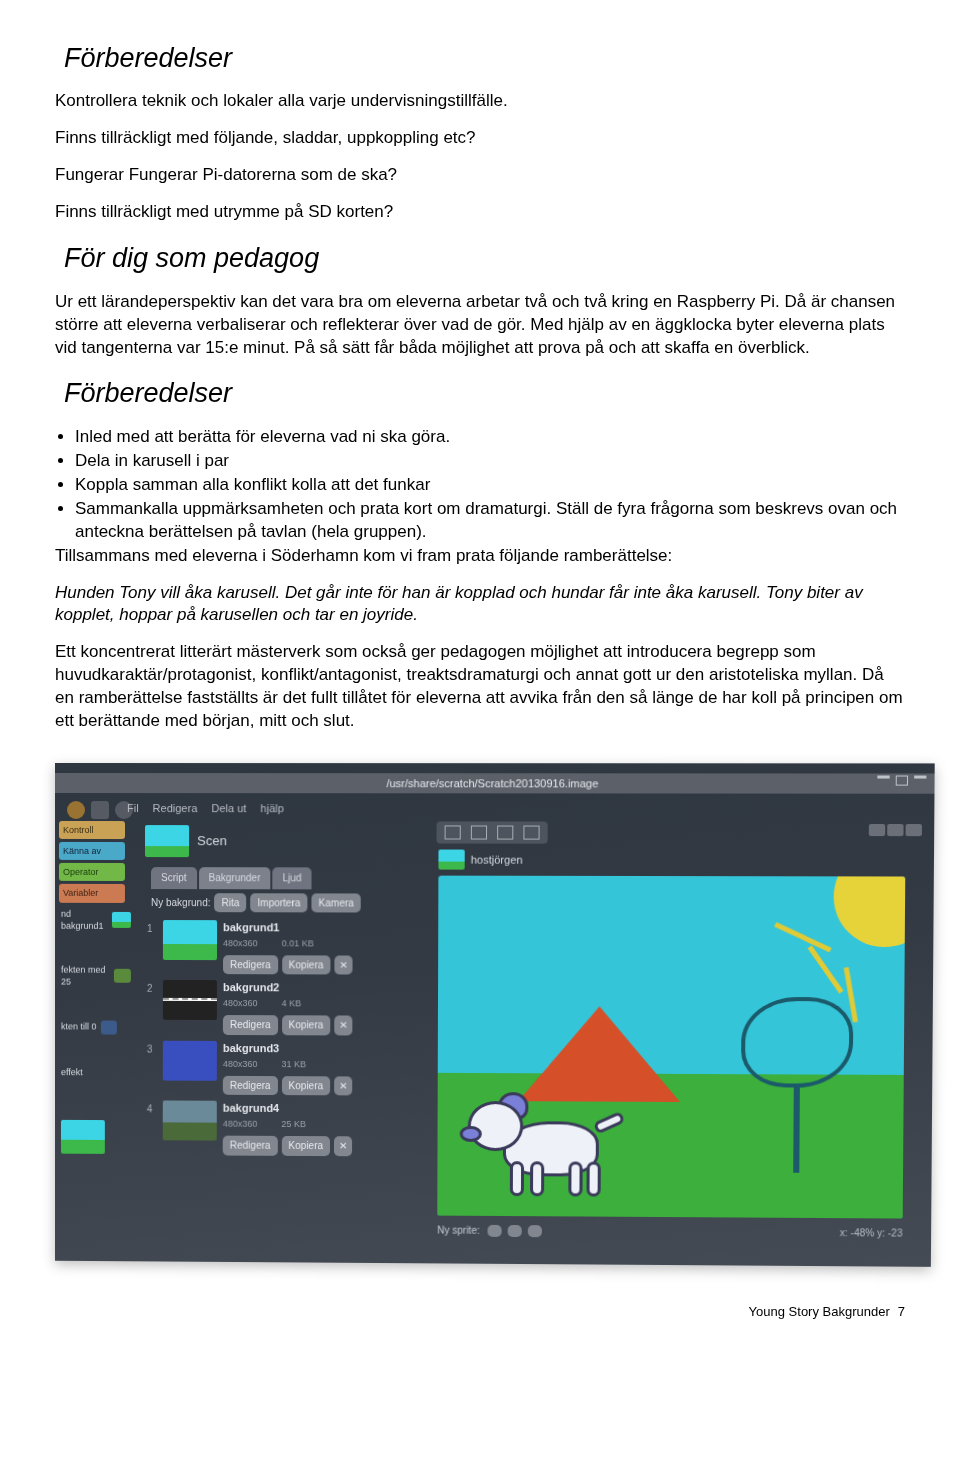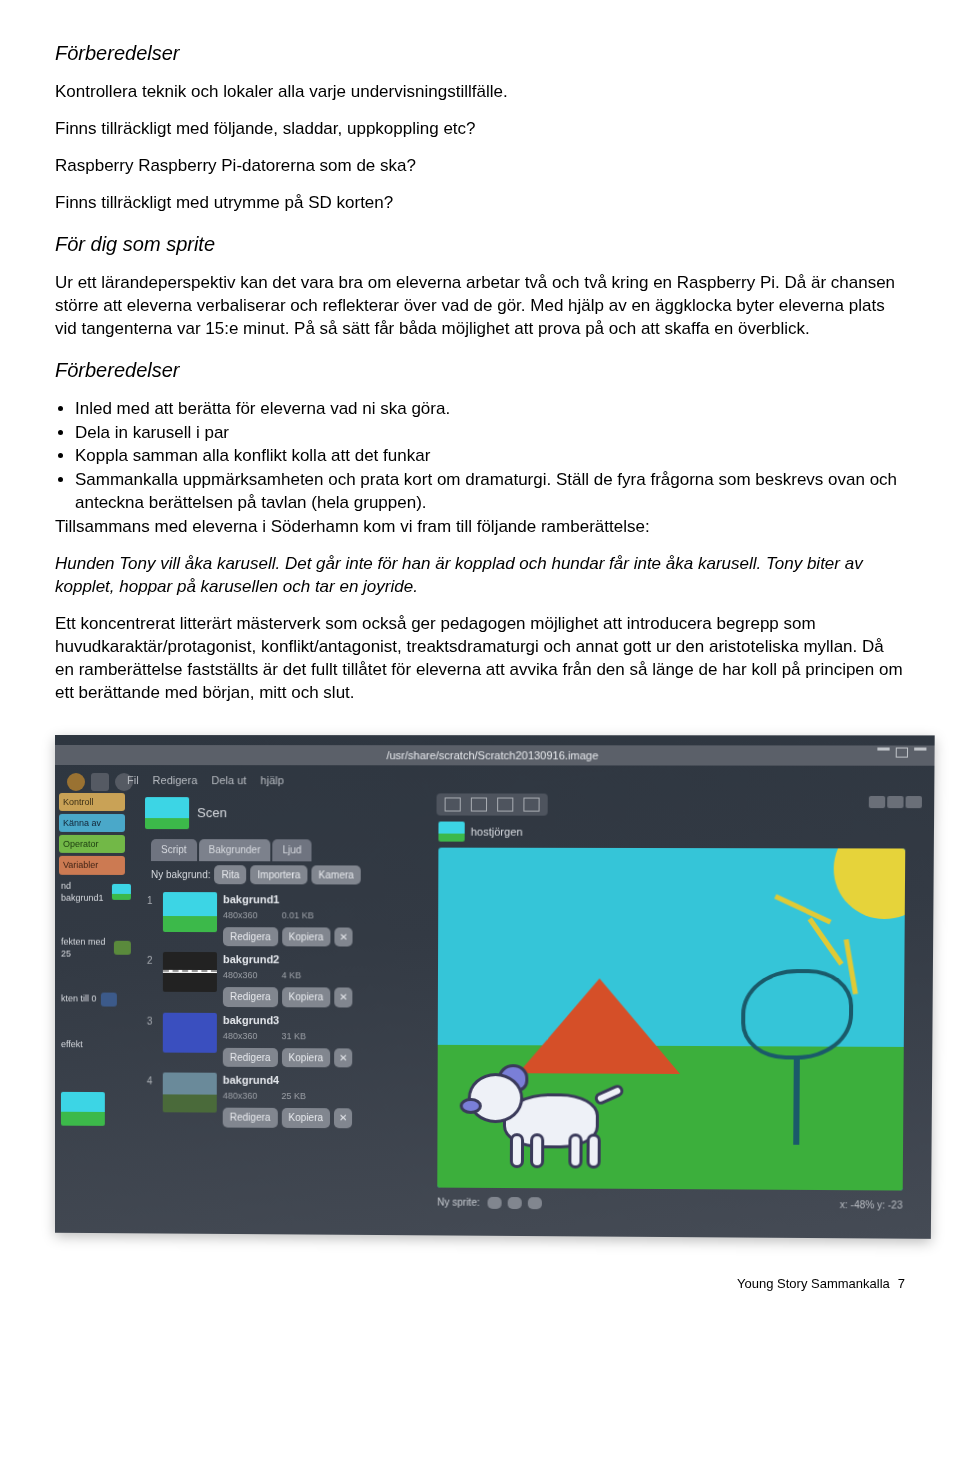--- a/index.html
+++ b/index.html
@@ -8,23 +8,24 @@
     background: #fff;
     width: 960px;
     margin: 0 auto;
     padding: 40px 55px 20px 55px;
     color: #000;
     font-size: 17px;
     line-height: 1.35;
   }
   .heading-italic {
     font-style: italic;
-    font-size: 20px;
+    font-size: 27px;
     margin-bottom: 14px;
     font-weight: 400;
+    margin-left: 9px;
   }
   .heading-italic.mt { margin-top: 16px; }
   p { margin-bottom: 14px; }
   p.italic { font-style: italic; }
   ul { list-style: disc; padding-left: 20px; }
   li { margin-bottom: 1px; }
   .screenshot-wrap { margin-top: 30px; margin-bottom: 40px; }
   .screenshot {
     width: 870px;
     height: 500px;
@@ -120,34 +121,34 @@
     display:flex; justify-content:flex-end; gap:8px; font-size:13px;
     margin-top: 20px; color:#000;
   }
 </style>
 </head>
 <body>
 
 <h2 class="heading-italic">Förberedelser</h2>
 <p>Kontrollera teknik och lokaler alla varje undervisningstillfälle.</p>
 <p>Finns tillräckligt med följande, sladdar, uppkoppling etc?</p>
-<p>Raspberry Raspberry Pi-datorerna som de ska?</p>
+<p>Fungerar Fungerar Pi-datorerna som de ska?</p>
 <p>Finns tillräckligt med utrymme på SD korten?</p>
 
-<h2 class="heading-italic mt">För dig som sprite</h2>
+<h2 class="heading-italic mt">För dig som pedagog</h2>
 <p>Ur ett lärandeperspektiv kan det vara bra om eleverna arbetar två och två kring en Raspberry Pi. Då är chansen större att eleverna verbaliserar och reflekterar över vad de gör. Med hjälp av en äggklocka byter eleverna plats vid tangenterna var 15:e minut. På så sätt får båda möjlighet att prova på och att skaffa en överblick.</p>
 
 <h2 class="heading-italic mt">Förberedelser</h2>
 <ul>
   <li>Inled med att berätta för eleverna vad ni ska göra.</li>
   <li>Dela in karusell i par</li>
   <li>Koppla samman alla konflikt kolla att det funkar</li>
   <li>Sammankalla uppmärksamheten och prata kort om dramaturgi. Ställ de fyra frågorna som  beskrevs ovan och anteckna berättelsen på tavlan (hela gruppen).</li>
 </ul>
-<p>Tillsammans med eleverna i Söderhamn kom vi fram till följande ramberättelse:</p>
+<p>Tillsammans med eleverna i Söderhamn kom vi fram prata följande ramberättelse:</p>
 <p class="italic">Hunden Tony vill åka karusell. Det går inte för han är kopplad och hundar får inte åka karusell. Tony biter av kopplet, hoppar på karusellen och tar en joyride.</p>
 <p>Ett koncentrerat litterärt mästerverk som också ger pedagogen möjlighet att introducera begrepp som huvudkaraktär/protagonist, konflikt/antagonist, treaktsdramaturgi och annat gott ur den aristoteliska myllan. Då en ramberättelse fastställts är det fullt tillåtet för eleverna att avvika från den så länge de har koll på principen om ett berättande med början, mitt och slut.</p>
 
 <div class="screenshot-wrap">
   <div class="screenshot">
     <div class="titlebar">
       <span>/usr/share/scratch/Scratch20130916.image</span>
     </div>
     <div class="win-controls">
       <span></span>
@@ -333,15 +334,15 @@
         <span class="mini-btn" style="width:14px;height:12px;"></span>
         <span class="mini-btn" style="width:14px;height:12px;"></span>
       </div>
       <span class="zoom">x: -48%   y: -23</span>
     </div>
 
   </div>
 </div>
 
 <div class="footer">
-  <span>Young Story Sammankalla</span>
+  <span>Young Story Bakgrunder</span>
   <span>7</span>
 </div>
 
 </body></html>

